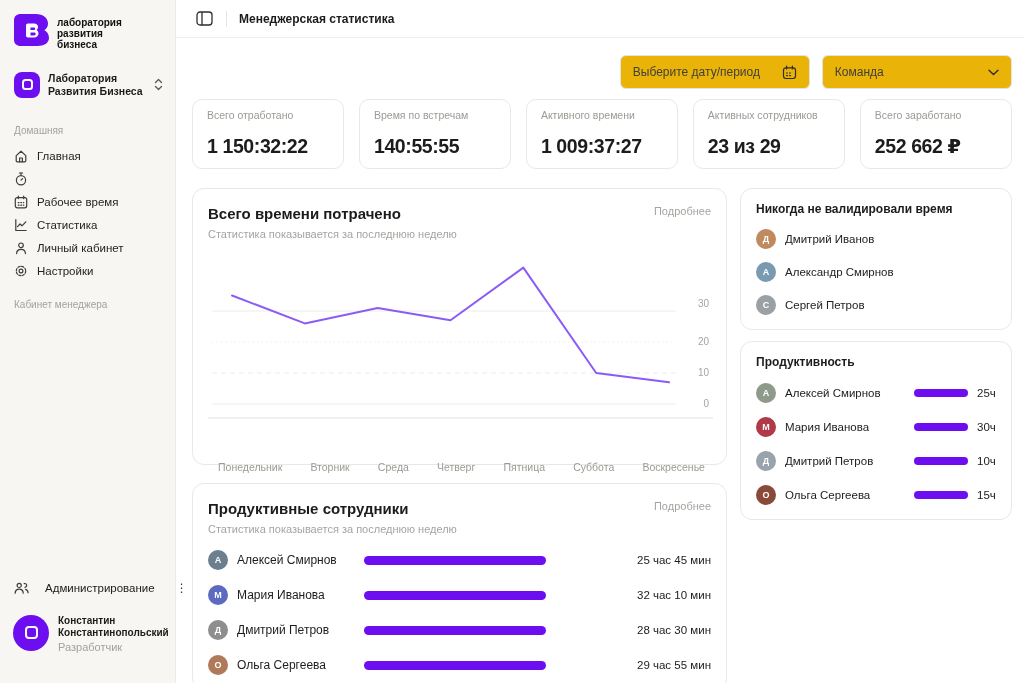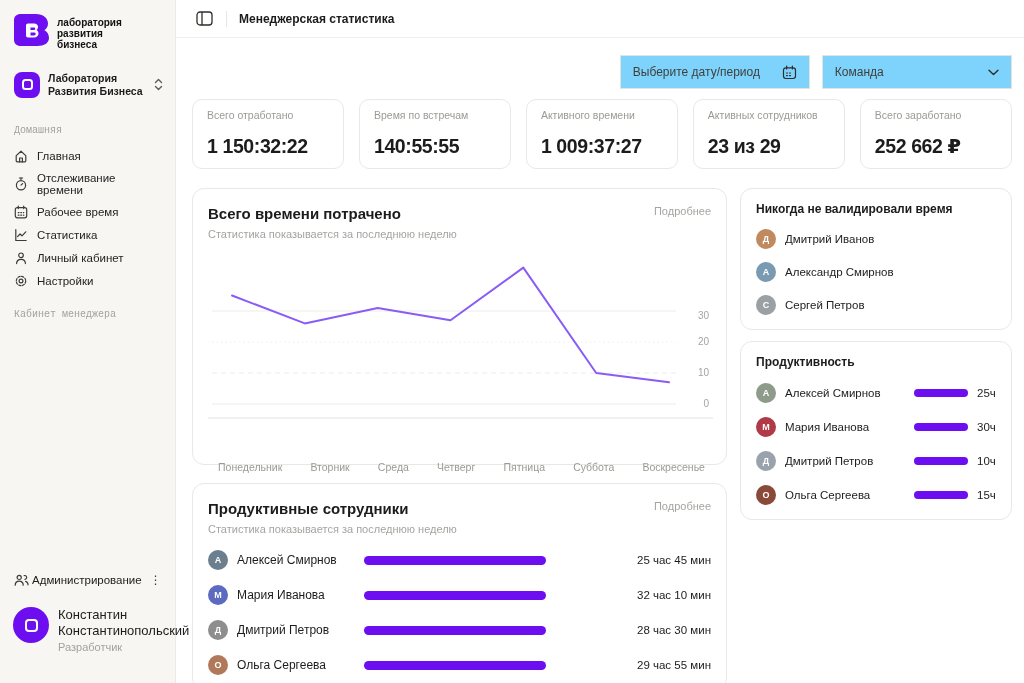--- a/index.html
+++ b/index.html
@@ -26,56 +26,56 @@
     padding:3px 2px; border-radius:8px; cursor:pointer;
   }
   .ws-icon {
     width:26px; height:26px; border-radius:8px; background:#6d0ef1; flex:none;
     display:flex; align-items:center; justify-content:center;
   }
   .ws-inner { width:11px; height:11px; border:2.4px solid #fff; border-radius:3.5px; }
   .ws-name { font-size:10.5px; font-weight:700; line-height:1.2; flex:1; }
   .ws-chevrons { flex:none; color:#5c5c58; }
   .nav { margin-top:8px; }
-  .nav-section-label { font-size:10px; color:#a3a29d; margin:16px 0 9px 2px;font-family:Liberation Mono, monospace; }
+  .nav-section-label { font-size:10px; color:#a3a29d; margin:16px 0 9px 2px; }
   .nav-item {
     display:flex; align-items:center; gap:9px; padding:4.5px 2px;
     font-size:11.5px; color:#242424; border-radius:7px; cursor:pointer;
   }
   .nav-icon { width:14px; height:14px; flex:none; display:flex; color:#3c3c38; }
   .sidebar-bottom { margin-top:auto; }
   .admin-row {
-    display:flex; align-items:center; gap:3px; font-size:11.5px;
+    display:flex; align-items:center; gap:16px; font-size:11.5px;
     padding:4px 2px; cursor:pointer;
   }
   .admin-row .nav-icon { width:15px; height:14px; }
   .admin-label { flex:1; }
   .kebab { color:#3a3a36; font-size:12px; letter-spacing:0; padding:0 5px; cursor:pointer; line-height:1; }
   .profile { display:flex; align-items:flex-start; gap:9px; margin-top:16px; padding-left:1px; }
   .profile-avatar {
     width:36px; height:36px; border-radius:50%; background:#6d0ef1; flex:none;
     display:flex; align-items:center; justify-content:center;
   }
   .profile-avatar .ws-inner { width:13px; height:13px; border-radius:4px; }
-  .profile-name { font-size:13px; font-weight:400; line-height:1.22; }
+  .profile-name { font-size:10px; font-weight:700; line-height:1.22; }
   .profile-role { font-size:11px; color:#a3a29d; margin-top:2px; }
   
   .main { flex:1; display:flex; flex-direction:column; height:683px; }
   .topbar {
     height:38px; min-height:38px; border-bottom:1px solid #efeeeb;
     display:flex; align-items:center; padding:0 18px; gap:12px; background:#fff;
   }
   .topbar-toggle { width:20px; height:20px; display:flex; align-items:center; justify-content:center; cursor:pointer; color:#2e2e2a; }
   .topbar-divider { width:1px; height:16px; background:#e7e6e2; }
   .topbar-title { font-size:12px; font-weight:600; }
   .content { flex:1; padding:17px 22px 0 16px; overflow:hidden; }
   .filters { display:flex; justify-content:flex-end; gap:12px; }
   .control {
-    width:190px; height:34px; border:1px solid #e4e3df; border-radius:0;
-    display:flex; align-items:center; padding:0 12px; gap:8px; background:#7dd3fc; cursor:pointer;
+    width:190px; height:34px; border:1px solid #e4e3df; border-radius:6px;
+    display:flex; align-items:center; padding:0 12px; gap:8px; background:#eab308; cursor:pointer;
   }
   .control-label { flex:1; font-size:12px; color:#3f3f3b; }
   .control .icon { color:#2e2e2a; display:flex; }
   .stats-row { display:flex; gap:15px; margin-top:10px; }
   .stat-card {
     flex:1; border:1px solid #e9e8e4; border-radius:10px; background:#fff;
     padding:9px 14px 10px;
   }
   .stat-label { font-size:10.5px; color:#9b9a95; }
   .stat-value { font-size:19.5px; font-weight:700; letter-spacing:-0.4px; margin-top:14px; white-space:nowrap; }
@@ -153,21 +153,20 @@
       </div>
       <div class="nav-item">
         <span class="nav-icon">
           <svg width="14" height="14" viewBox="0 0 14 14" fill="none" stroke="currentColor" stroke-width="1.2" stroke-linecap="round">
             <circle cx="7" cy="8.2" r="4.6"></circle>
             <line x1="7" y1="1" x2="7" y2="2.6"></line>
             <line x1="5.4" y1="1" x2="8.6" y2="1"></line>
             <line x1="7" y1="8.2" x2="8.6" y2="6.6"></line>
           </svg>
         </span>
-        <span>Отслеживание времени</span>
       </div>
       <div class="nav-item">
         <span class="nav-icon">
           <svg width="14" height="14" viewBox="0 0 14 14" fill="none" stroke="currentColor" stroke-width="1.2" stroke-linecap="round">
             <rect x="1.3" y="2.6" width="11.4" height="10.2" rx="2"></rect>
             <line x1="4.3" y1="1" x2="4.3" y2="3.6"></line>
             <line x1="9.7" y1="1" x2="9.7" y2="3.6"></line>
             <line x1="4.2" y1="7.6" x2="9.8" y2="7.6" stroke-dasharray="0.8 1.8"></line>
             <line x1="4.2" y1="10.2" x2="9.8" y2="10.2" stroke-dasharray="0.8 1.8"></line>
           </svg>
@@ -303,21 +302,21 @@
           <div class="chart-wrap">
             <svg id="chart-svg" width="505" height="168" viewBox="0 0 505 168">
                 <line x1="4" x2="468" y1="57" y2="57" stroke="#ececea" stroke-width="1"></line>
                 <line x1="4" x2="468" y1="88" y2="88" stroke="#ececea" stroke-width="1" stroke-dasharray="1.5 3"></line>
                 <line x1="4" x2="468" y1="119" y2="119" stroke="#ececea" stroke-width="1" stroke-dasharray="5 4"></line>
                 <line x1="4" x2="468" y1="150" y2="150" stroke="#ececea" stroke-width="1"></line>
                 <line x1="0" x2="505" y1="164" y2="164" stroke="#e3e2de" stroke-width="1"></line>
                 <polyline points="24.0,41.5 96.8,69.4 169.7,53.9 242.5,66.3 315.3,13.6 388.2,119.0 461.0,128.3" fill="none" stroke="#8a5cf5" stroke-width="2" stroke-linejoin="round" stroke-linecap="round"></polyline>
               </svg>
             <div id="chart-yticks">
-                <span class="ytick" style="top: 56px;">30</span>
+                <span class="ytick" style="top: 44px;">30</span>
                 <span class="ytick" style="top: 82px;">20</span>
                 <span class="ytick" style="top: 113px;">10</span>
                 <span class="ytick" style="top: 144px;">0</span>
               </div>
             <div class="xlabels" id="chart-xlabels">
                 <span class="xlabel">Понедельник</span>
                 <span class="xlabel">Вторник</span>
                 <span class="xlabel">Среда</span>
                 <span class="xlabel">Четверг</span>
                 <span class="xlabel">Пятница</span>

